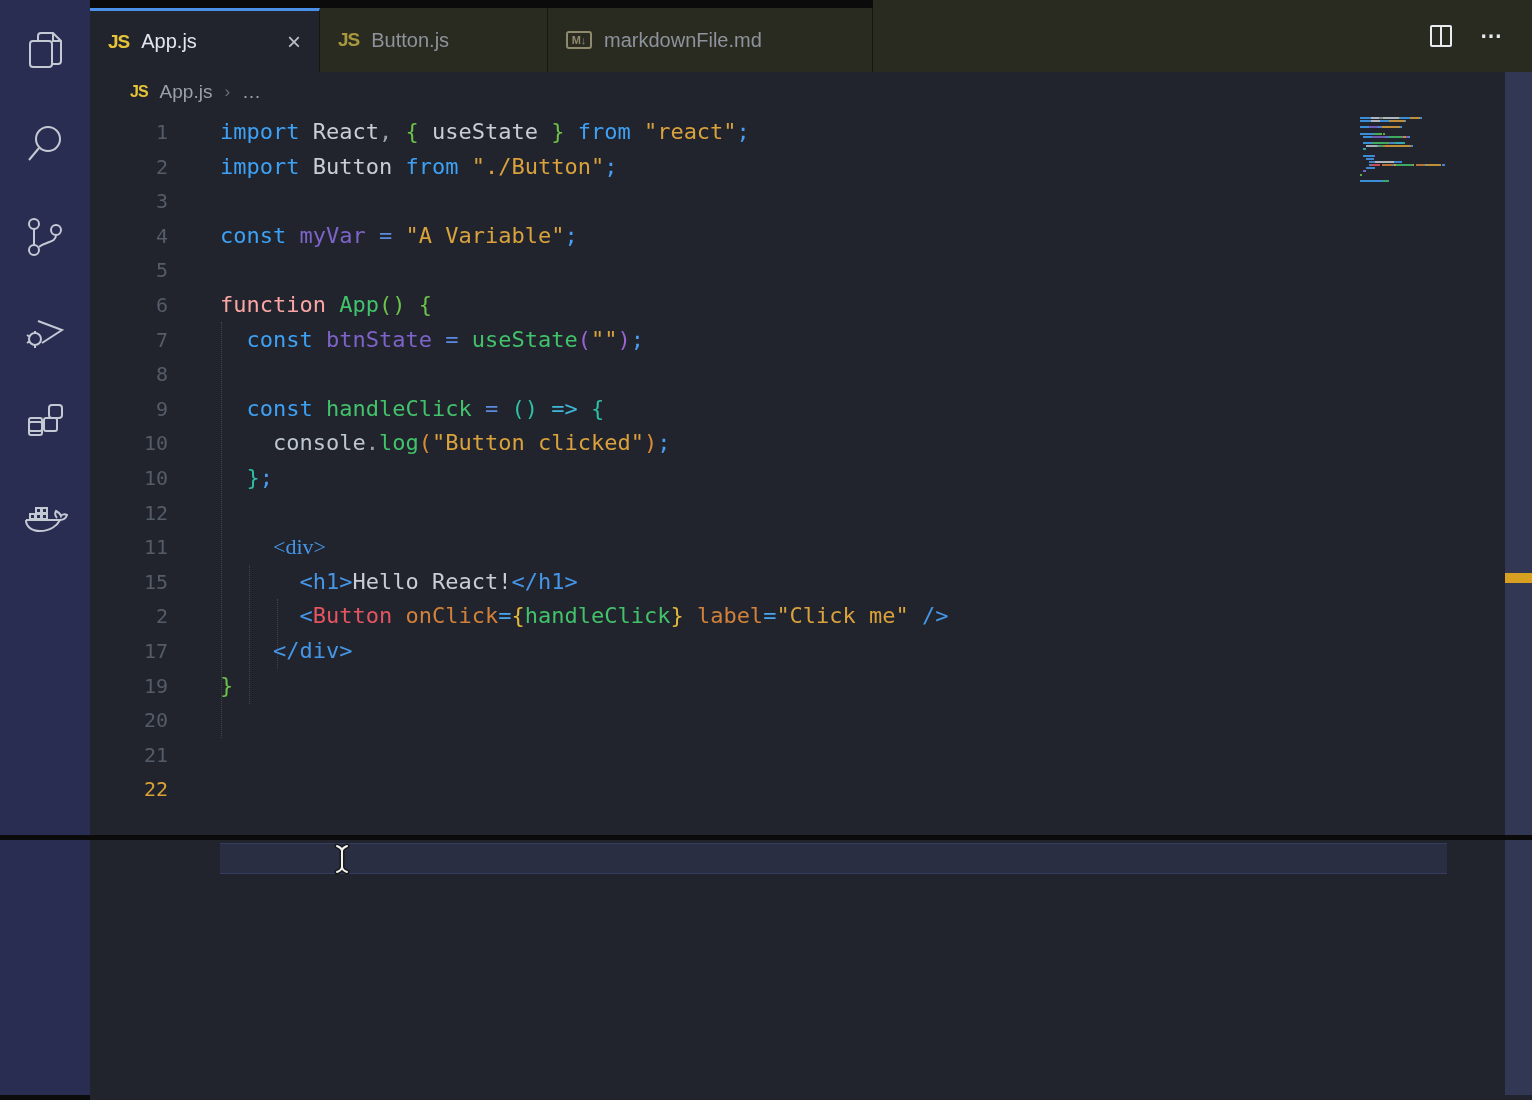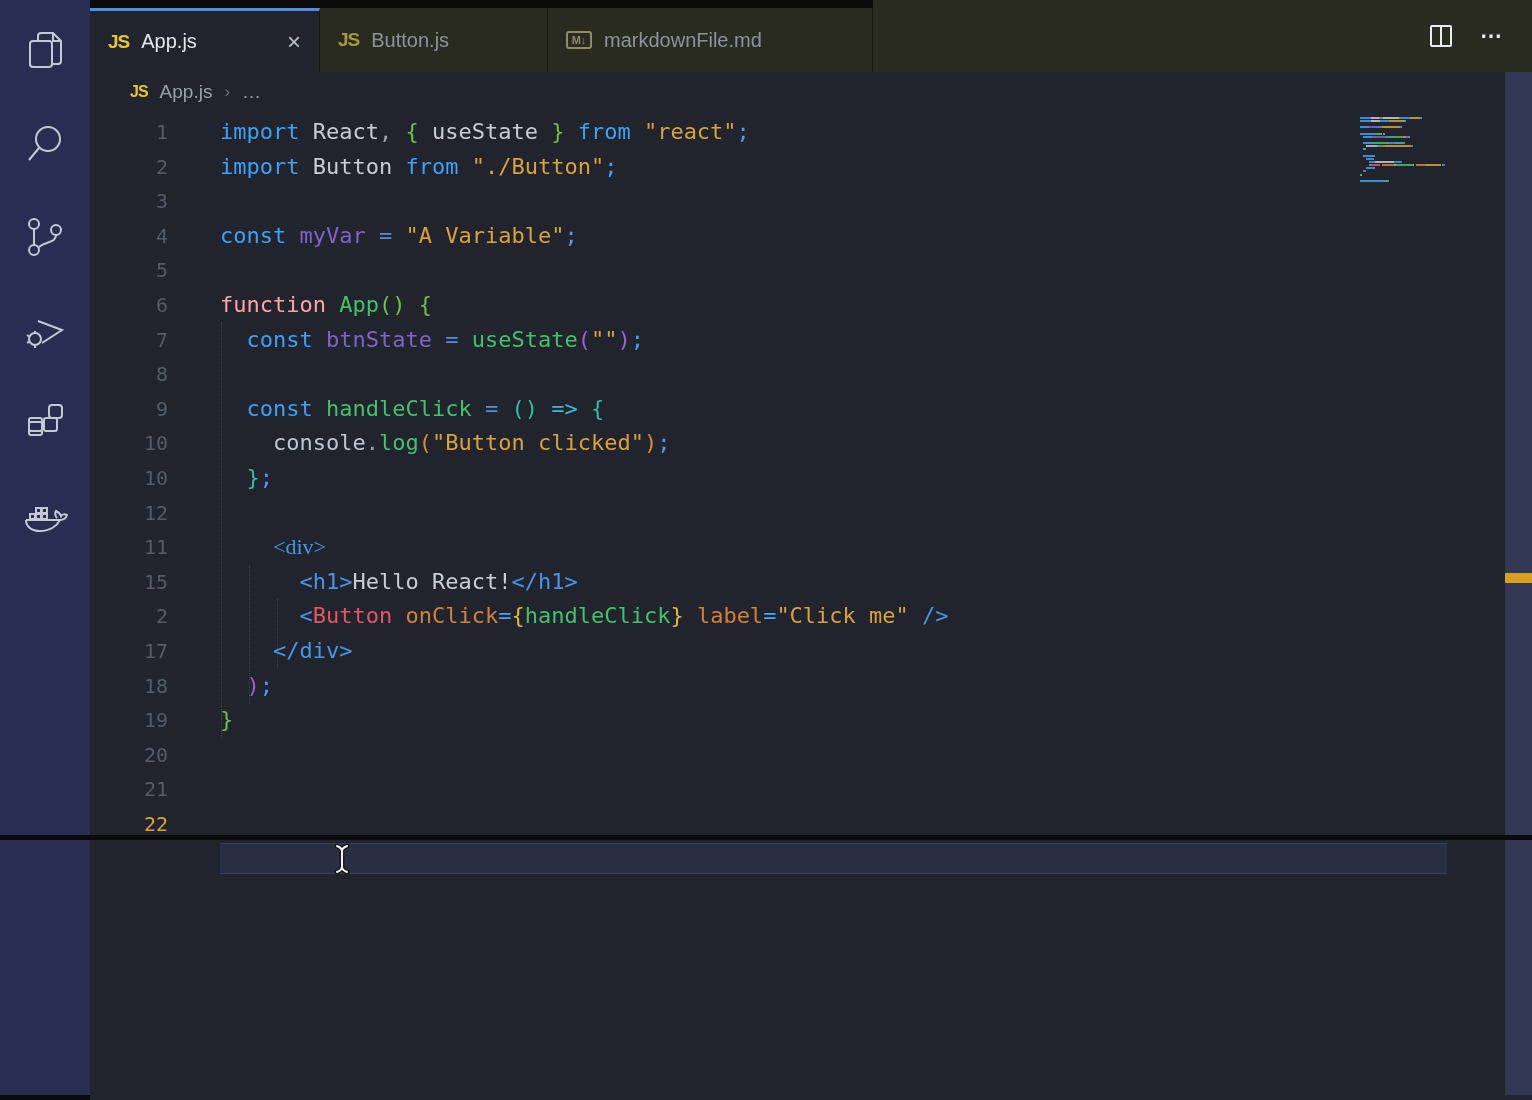--- a/index.html
+++ b/index.html
@@ -237,24 +237,20 @@
           </div>
           <div class="cl">
             <span class="ln">2</span>
             <span class="lc"><span style="color: inherit;">      </span><span style="color: rgb(70, 150, 232);">&lt;</span><span style="color: rgb(229, 85, 97);">Button</span><span style="color: inherit;"> </span><span style="color: rgb(210, 129, 58);">onClick</span><span style="color: rgb(74, 165, 240);">=</span><span style="color: rgb(226, 185, 61);">{</span><span style="color: rgb(66, 194, 106);">handleClick</span><span style="color: rgb(226, 185, 61);">}</span><span style="color: inherit;"> </span><span style="color: rgb(210, 129, 58);">label</span><span style="color: rgb(74, 165, 240);">=</span><span style="color: rgb(217, 162, 60);">"Click me"</span><span style="color: inherit;"> </span><span style="color: rgb(70, 150, 232);">/&gt;</span></span>
           </div>
           <div class="cl">
             <span class="ln">17</span>
             <span class="lc"><span style="color: inherit;">    </span><span style="color: rgb(70, 150, 232);">&lt;/div&gt;</span></span>
           </div>
           <div class="cl">
-            <span class="ln">18</span>
-            <span class="lc"><span style="color: inherit;">  </span><span style="color: rgb(154, 99, 212);">)</span><span style="color: rgb(74, 157, 240);">;</span></span>
-          </div>
-          <div class="cl">
             <span class="ln">19</span>
             <span class="lc"><span style="color: rgb(108, 194, 74);">}</span></span>
           </div>
           <div class="cl">
             <span class="ln">20</span>
             <span class="lc"></span>
           </div>
           <div class="cl">
             <span class="ln">21</span>
           </div>

